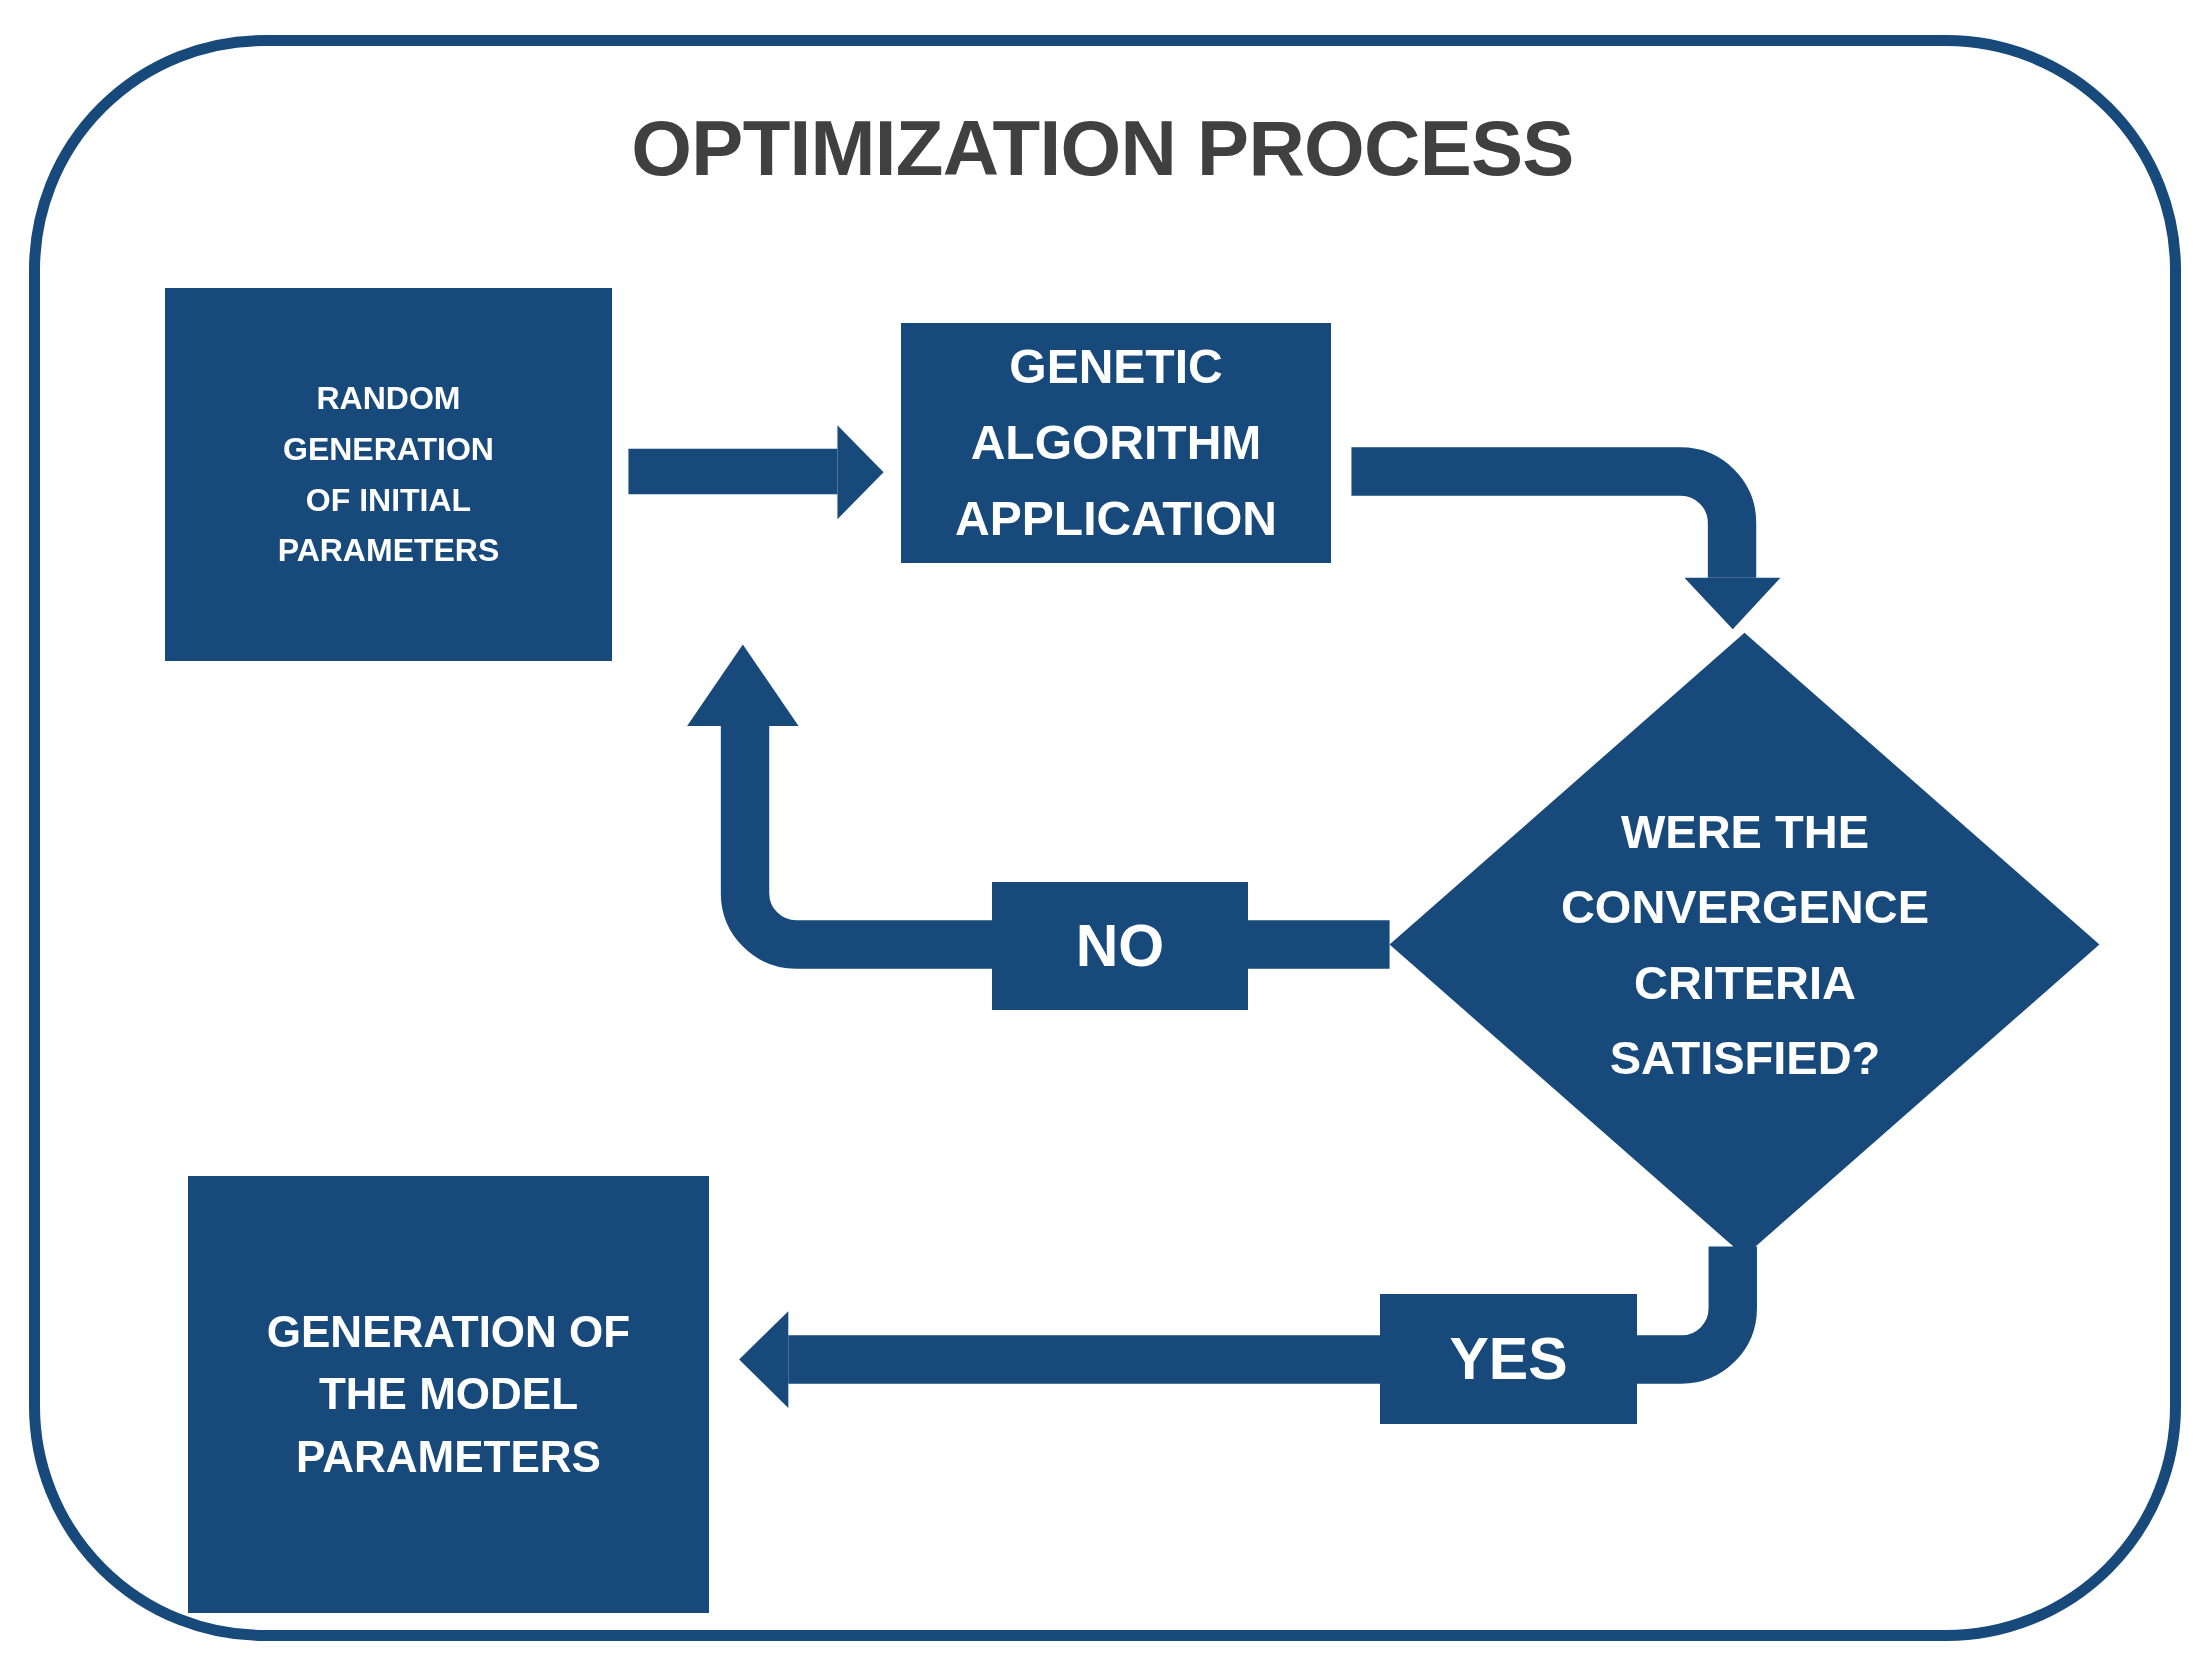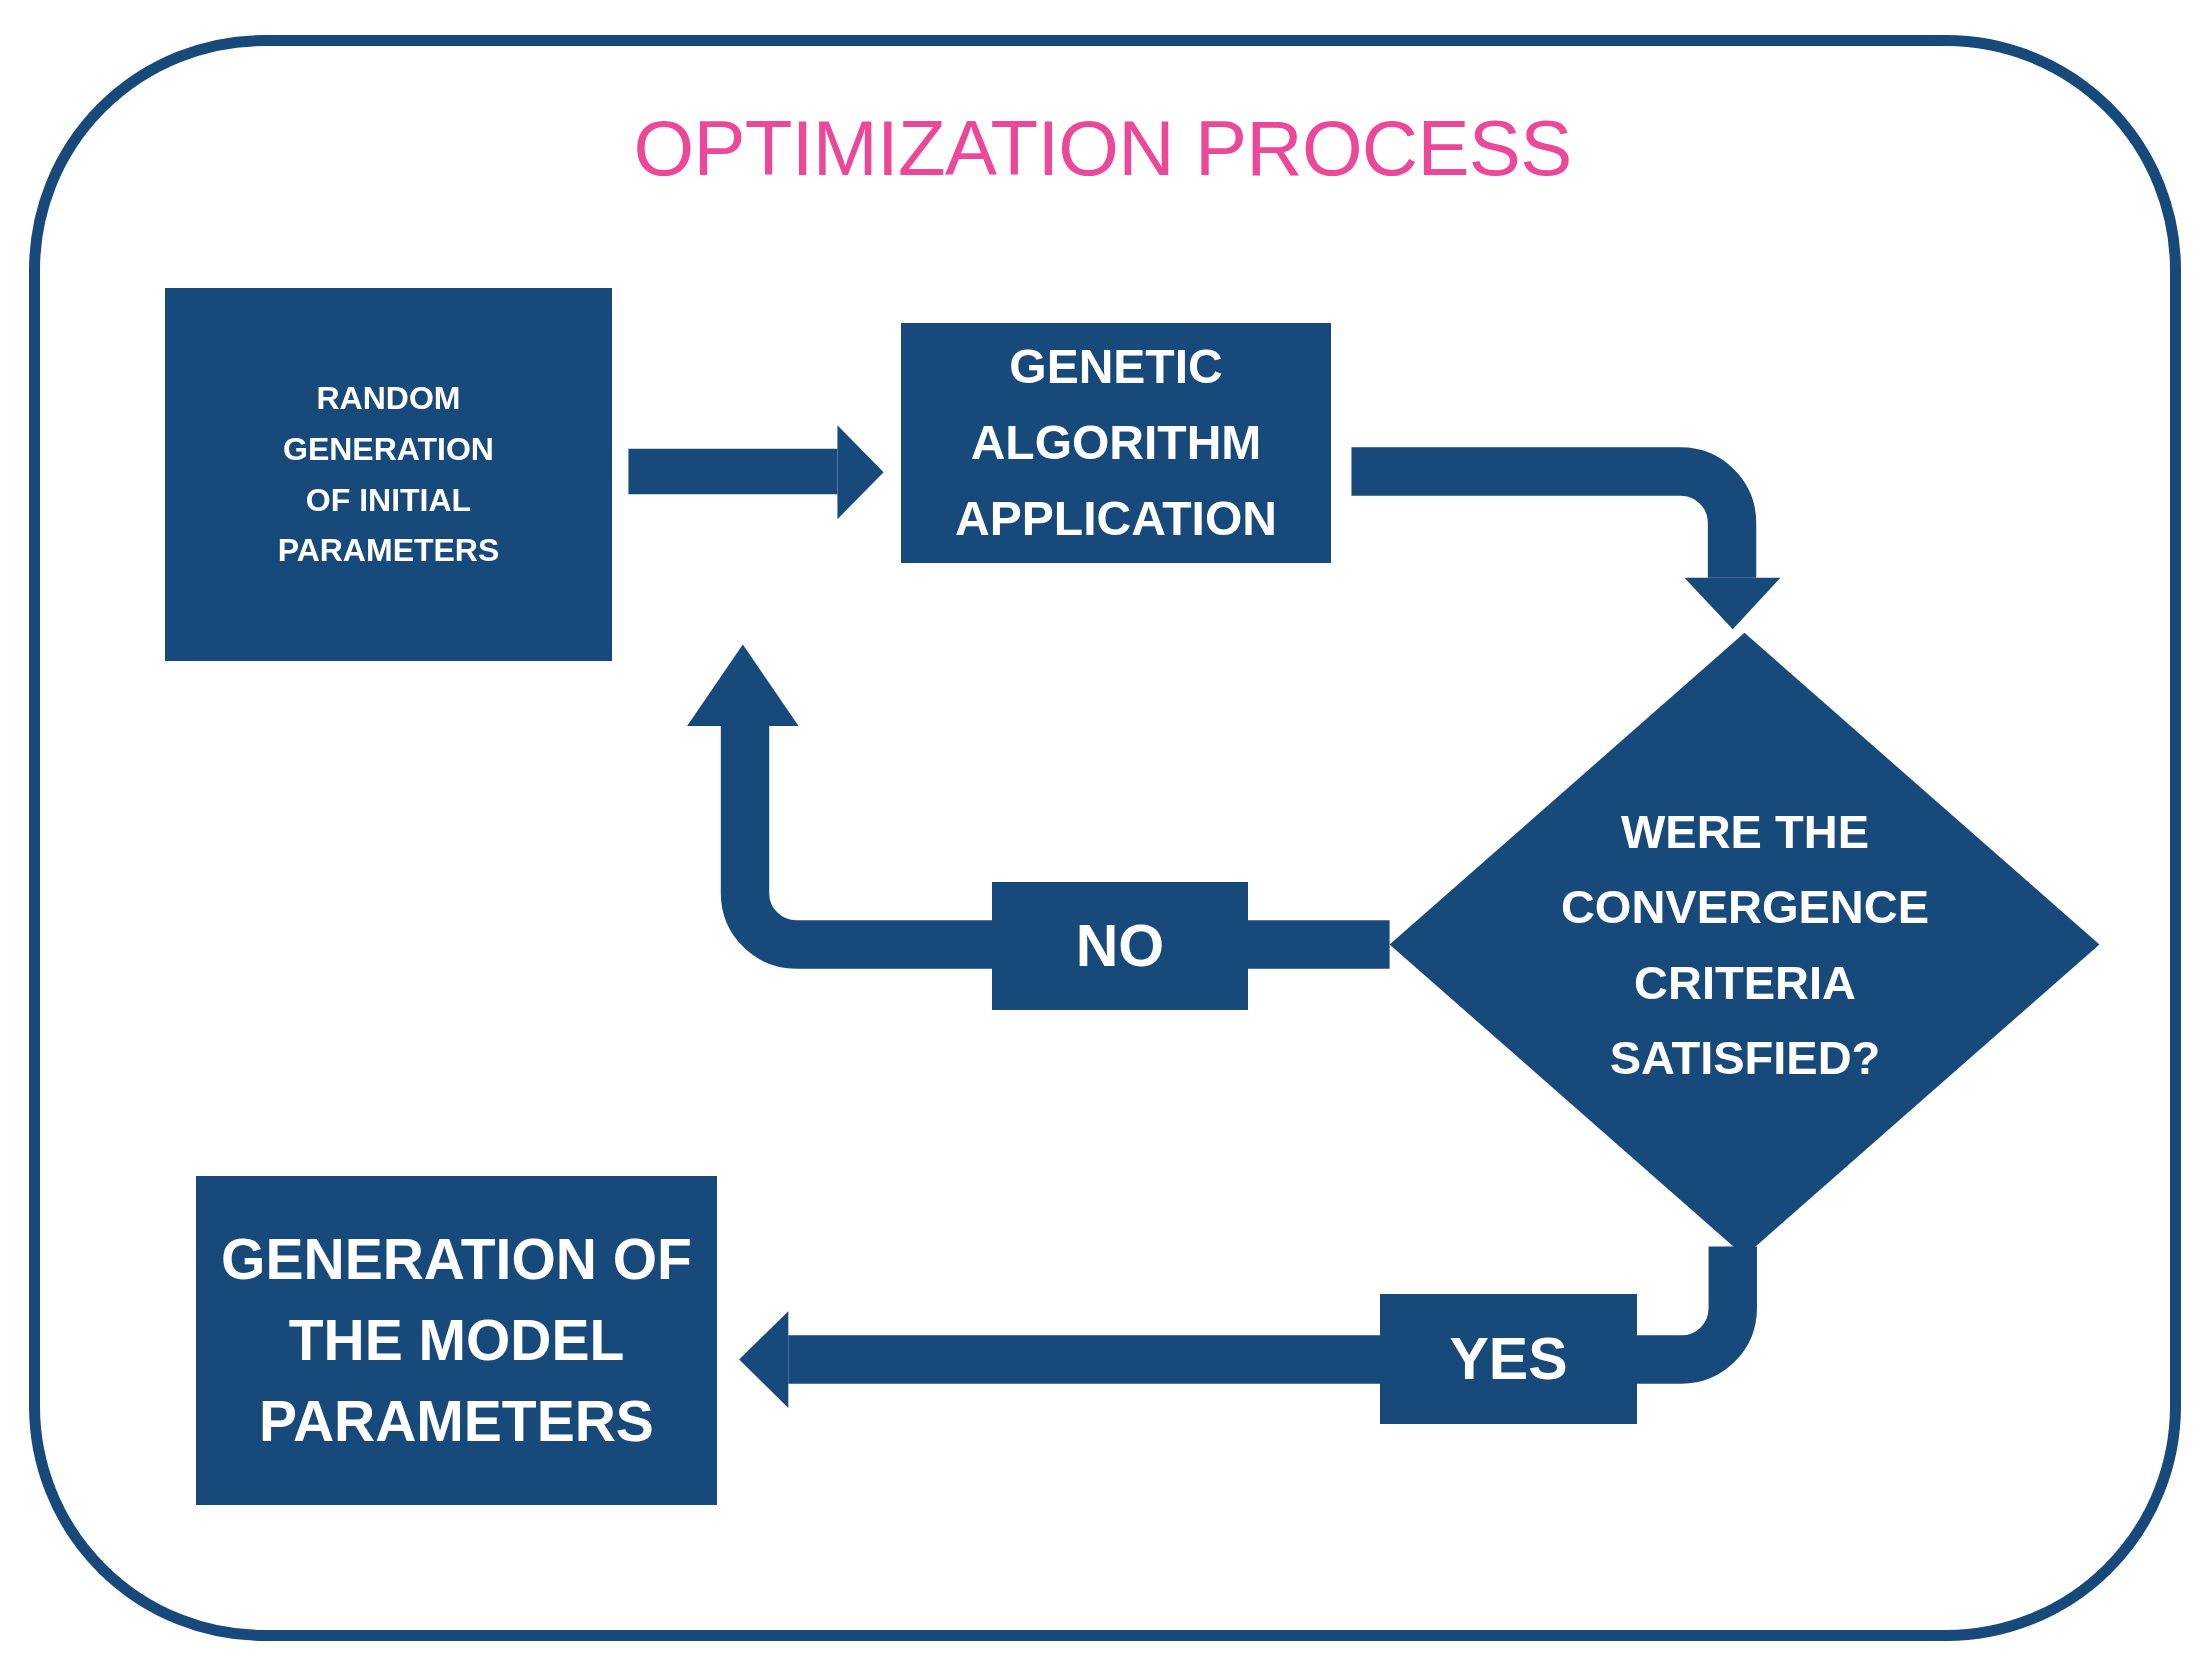--- a/index.html
+++ b/index.html
@@ -15,44 +15,44 @@
     left:29px;top:35px;width:2152px;height:1606px;
     box-sizing:border-box;
     border:11.7px solid #17497B;
     border-radius:235px;
     background:#ffffff;
   }
   .title{
     position:absolute;
     left:0;top:103px;width:2205px;
     text-align:center;
-    font-size:78px;font-weight:normal;
+    font-size:78px;font-weight:bold;
     letter-spacing:-0.7px;
-    color:#ec4899;
+    color:#404040;
     white-space:pre-line;
   }
   svg.connectors{position:absolute;left:0;top:0;z-index:1;}
   .node{
     position:absolute;
     background:#17497B;
     color:#ffffff;
     display:flex;align-items:center;justify-content:center;
     text-align:center;
     font-weight:bold;
     white-space:pre-line;
     z-index:2;
   }
   #box-random{left:165px;top:288px;width:447px;height:373px;font-size:32px;line-height:1.58;}
   #box-genetic{left:901px;top:323px;width:430px;height:240px;font-size:48px;line-height:1.58;}
   #diamond-text{
     left:1390px;top:633px;width:710px;height:623px;
     font-size:47px;line-height:1.60;
     background:transparent;z-index:3;
   }
-  #box-model{left:196px;top:1176px;width:521px;height:329px;font-size:57px;line-height:1.42;}
+  #box-model{left:188px;top:1176px;width:521px;height:437px;font-size:44px;line-height:1.42;}
   #label-no{left:992px;top:882px;width:256px;height:128px;font-size:59px;z-index:3;}
   #label-yes{left:1380px;top:1294px;width:257px;height:130px;font-size:59px;z-index:3;}
 </style>
 </head>
 <body>
 
 <div id="canvas">
 
   <div class="frame"></div>
 

